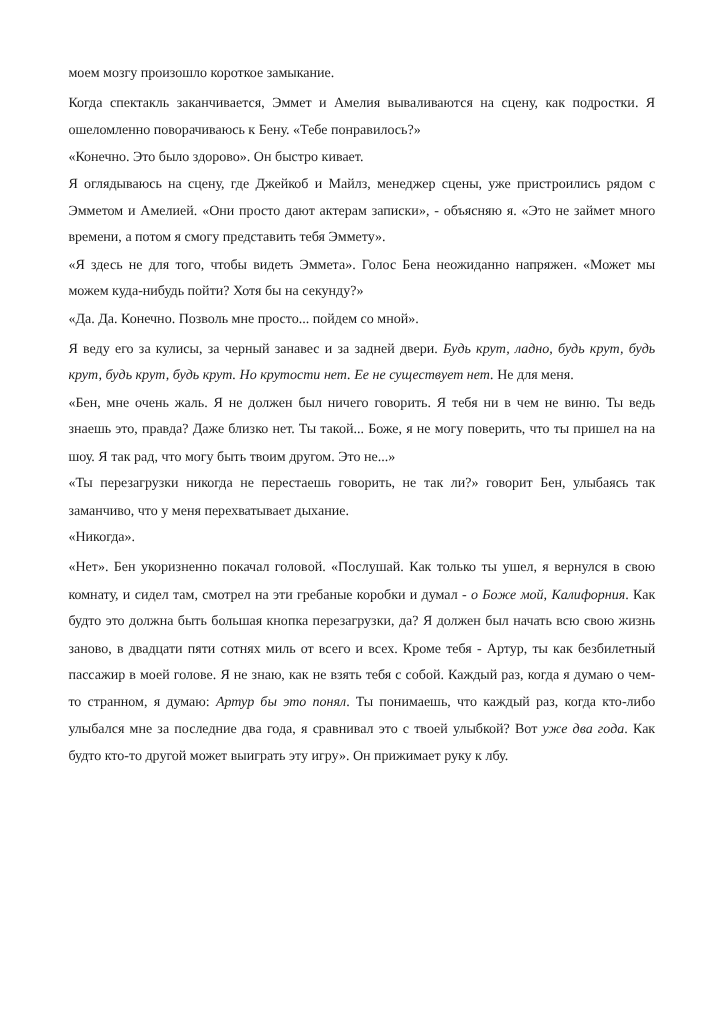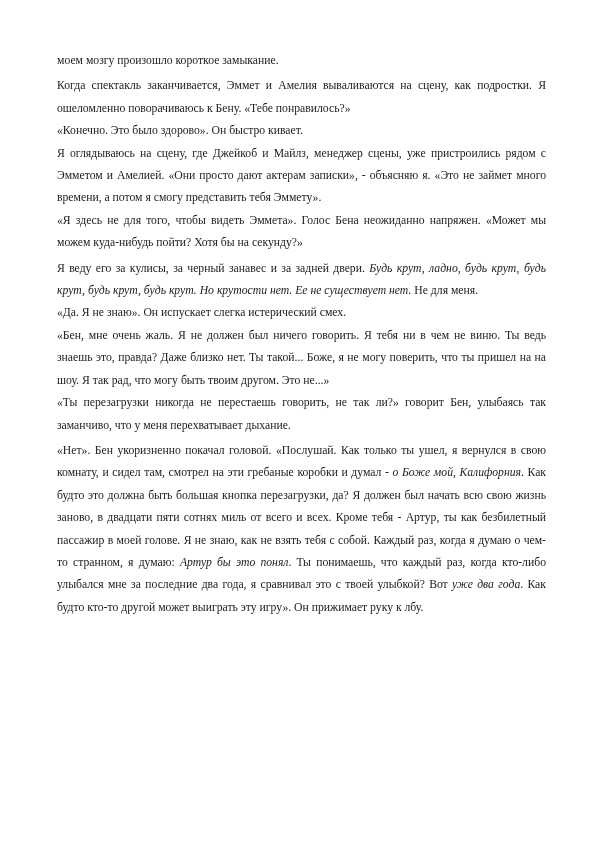--- a/index.html
+++ b/index.html
@@ -44,19 +44,20 @@
 </head>
 <body>
 
 <div class="page">
   <main class="text-block" style="color: rgb(27, 27, 27);">
       <p class="para"><span class="run">моем мозгу произошло короткое замыкание.</span></p>
       <p class="para blank-before"><span class="run">Когда спектакль заканчивается, Эммет и Амелия вываливаются на сцену, как подростки. Я ошеломленно поворачиваюсь к Бену. «Тебе понравилось?»</span></p>
       <p class="para"><span class="run">«Конечно. Это было здорово». Он быстро кивает.</span></p>
       <p class="para"><span class="run">Я оглядываюсь на сцену, где Джейкоб и Майлз, менеджер сцены, уже пристроились рядом с Эмметом и Амелией. «Они просто дают актерам записки», - объясняю я. «Это не займет много времени, а потом я смогу представить тебя Эммету».</span></p>
       <p class="para"><span class="run">«Я здесь не для того, чтобы видеть Эммета». Голос Бена неожиданно напряжен. «Может мы можем куда-нибудь пойти? Хотя бы на секунду?»</span></p>
+      <p class="para"><span class="run">«Да. Да. Конечно. Позволь мне просто... пойдем со мной».</span></p>
       <p class="para blank-before"><span class="run">Я веду его за кулисы, за черный занавес и за задней двери. </span><span class="run italic">Будь крут, ладно, будь крут, будь крут, будь крут, будь крут. Но крутости нет. Ее не существует нет.</span><span class="run"> Не для меня.</span></p>
-      <p class="para"><span class="run">«Да. Я не знаю». Он испускает слегка истерический смех.</span></p>
       <p class="para"><span class="run">«Бен, мне очень жаль. Я не должен был ничего говорить. Я тебя ни в чем не виню. Ты ведь знаешь это, правда? Даже близко нет. Ты такой... Боже, я не могу поверить, что ты пришел на на шоу. Я так рад, что могу быть твоим другом. Это не...»</span></p>
       <p class="para"><span class="run">«Ты перезагрузки никогда не перестаешь говорить, не так ли?» говорит Бен, улыбаясь так заманчиво, что у меня перехватывает дыхание.</span></p>
+      <p class="para"><span class="run">«Никогда».</span></p>
       <p class="para blank-before"><span class="run">«Нет». Бен укоризненно покачал головой. «Послушай. Как только ты ушел, я вернулся в свою комнату, и сидел там, смотрел на эти гребаные коробки и думал - </span><span class="run italic">о Боже мой, Калифорния</span><span class="run">. Как будто это должна быть большая кнопка перезагрузки, да? Я должен был начать всю свою жизнь заново, в двадцати пяти сотнях миль от всего и всех. Кроме тебя - Артур, ты как безбилетный пассажир в моей голове. Я не знаю, как не взять тебя с собой. Каждый раз, когда я думаю о чем-то странном, я думаю: </span><span class="run italic">Артур бы это понял</span><span class="run">. Ты понимаешь, что каждый раз, когда кто-либо улыбался мне за последние два года, я сравнивал это с твоей улыбкой? Вот </span><span class="run italic">уже два года</span><span class="run">. Как будто кто-то другой может выиграть эту игру». Он прижимает руку к лбу.</span></p>
     </main>
 </div>
 
 </body></html>

